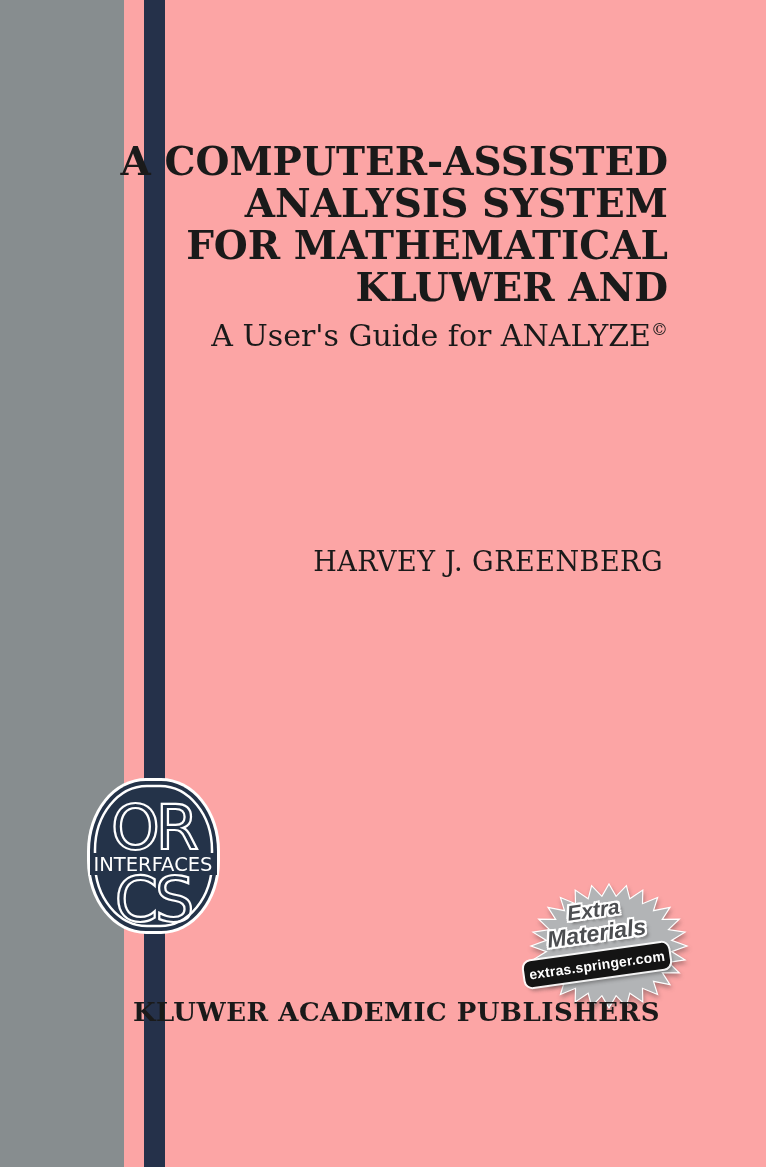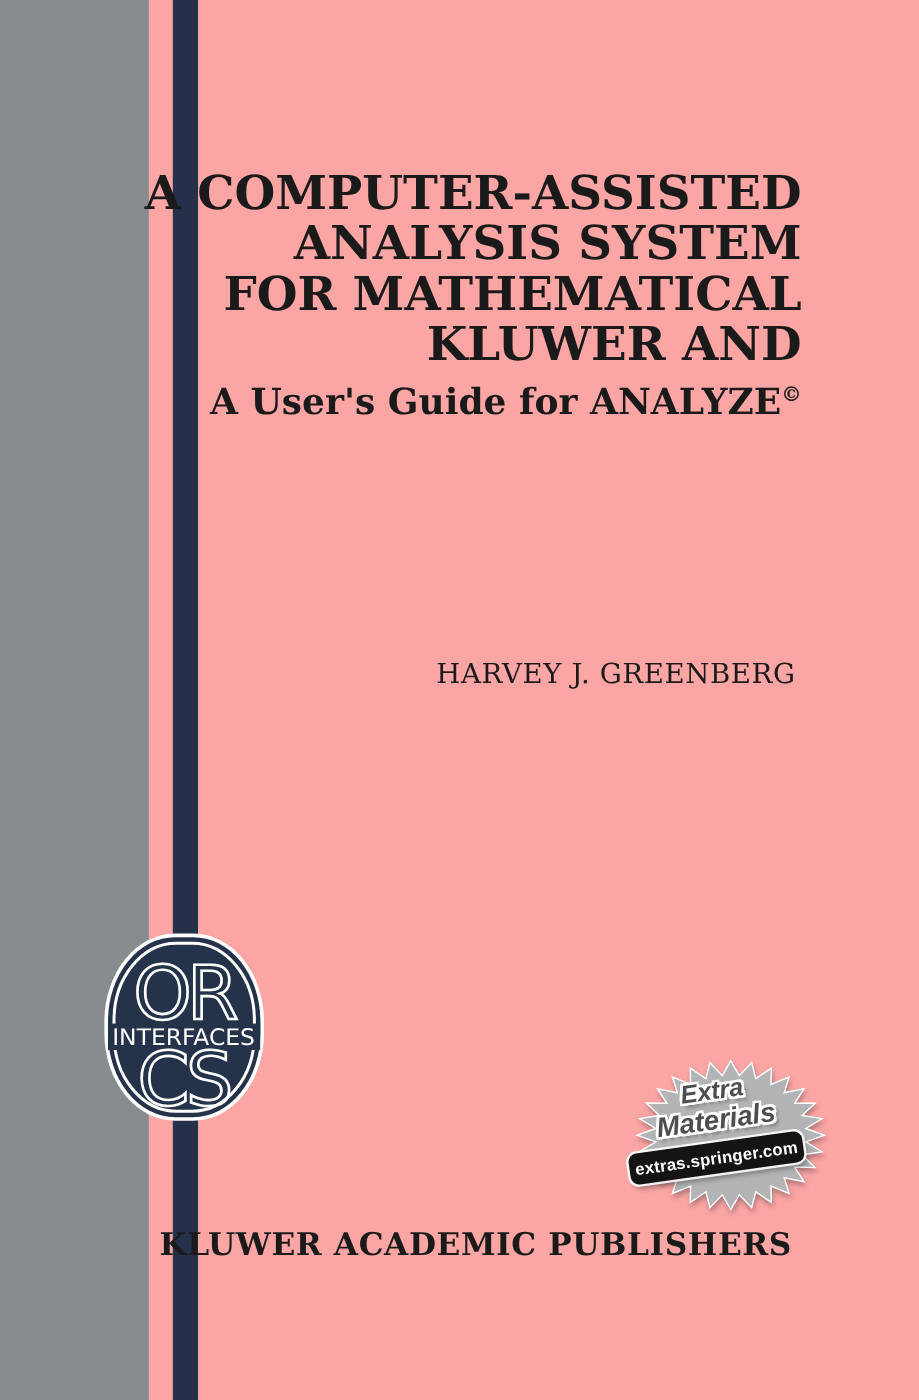--- a/index.html
+++ b/index.html
@@ -29,31 +29,31 @@
     font-weight:700;
     font-size:39px;
     line-height:42px;
     letter-spacing:0;
     white-space:nowrap;
   }
   .subtitle{
     margin-top:9px;
     font-size:30px;
     line-height:38px;
-    font-weight:700;
+    font-weight:400;
     white-space:nowrap;
   }
   .subtitle sup{font-size:17px;vertical-align:super;line-height:0;}
   .author{
     position:absolute;top:546px;right:103px;
-    font-size:23px;line-height:32px;font-weight:400;
+    font-size:27px;line-height:32px;font-weight:400;
     letter-spacing:.5px;white-space:nowrap;
   }
   .publisher{
-    position:absolute;top:1022px;right:106px;
+    position:absolute;top:996px;right:106px;
     font-size:26px;line-height:32px;font-weight:700;
     letter-spacing:.5px;white-space:nowrap;
   }
   
   .orcs-logo{
     position:absolute;left:90px;top:781px;width:127px;height:150px;
     background:var(--logo-navy,#243349);
     border-radius:56px / 70px;
     box-shadow:0 0 0 3px #fff;
   }

